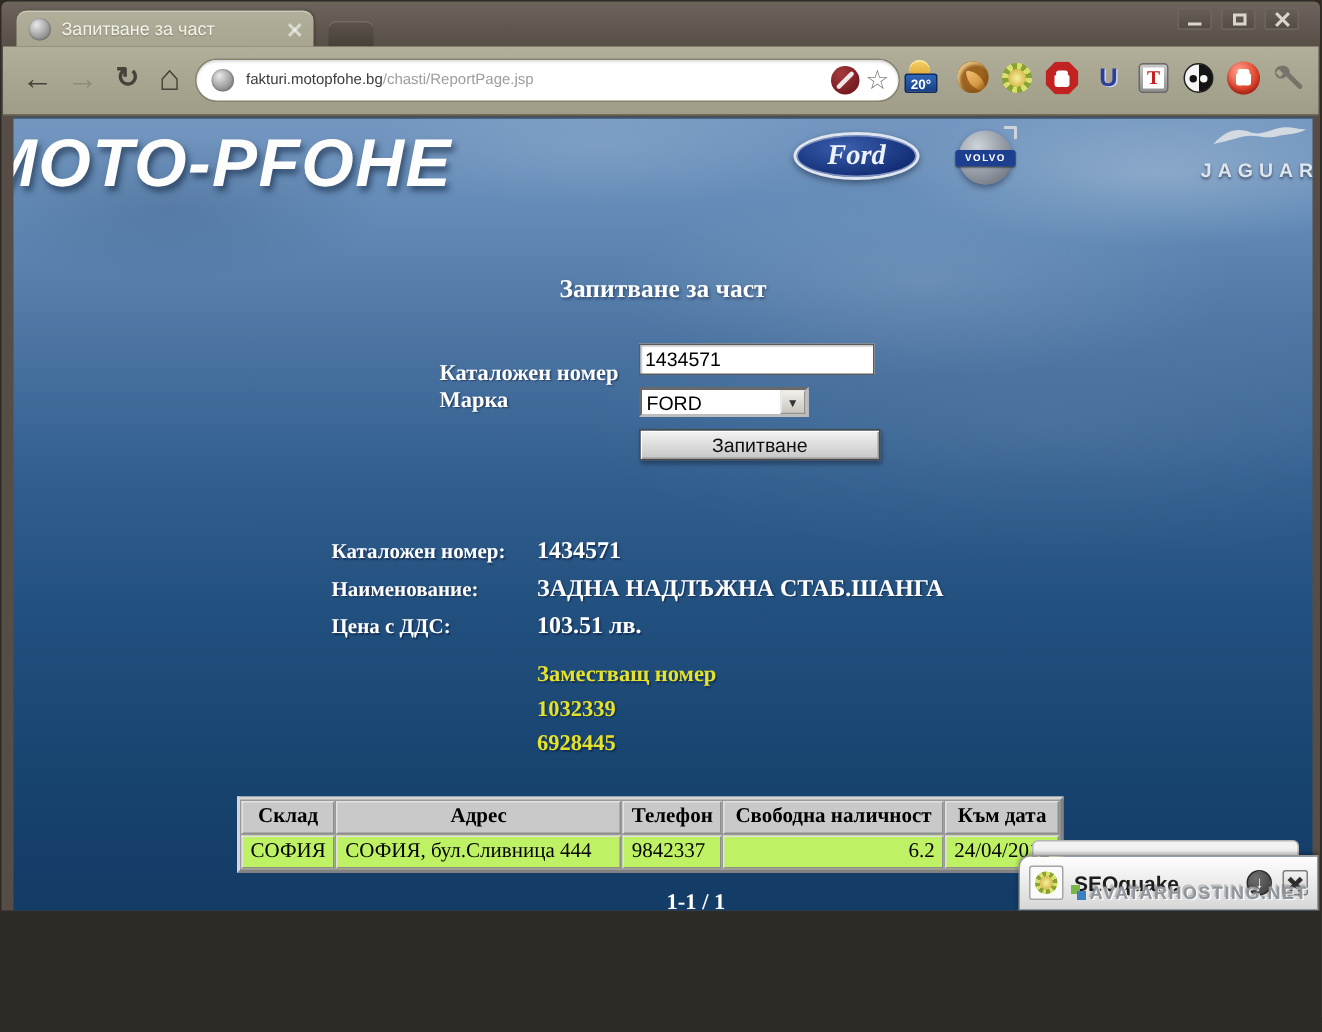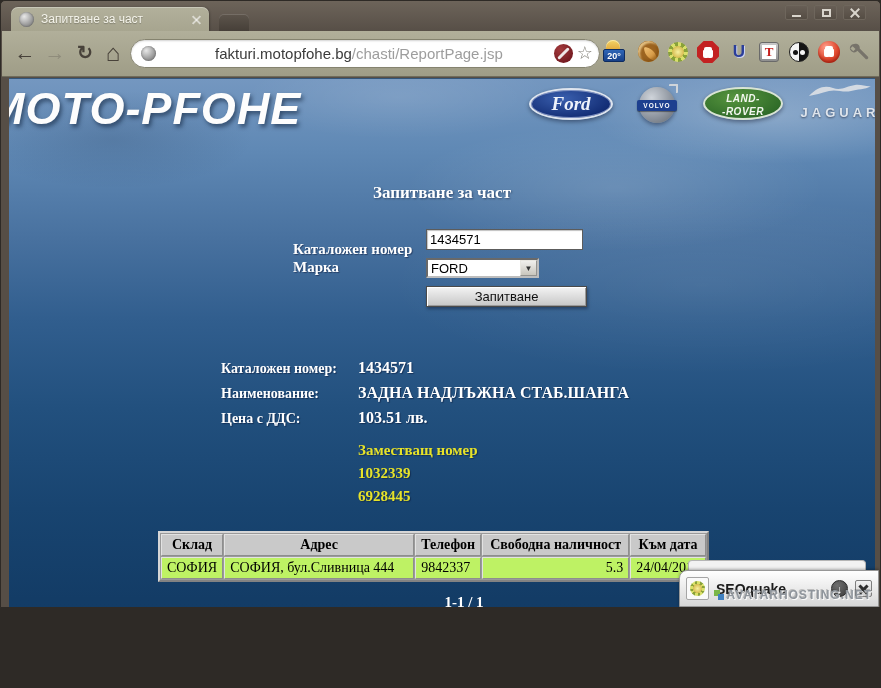--- a/index.html
+++ b/index.html
@@ -33,21 +33,21 @@
   .winbtn .cx1{ transform:rotate(45deg);} .winbtn .cx2{ transform:rotate(-45deg);}
 
   
   .toolbar { position:absolute; top:30px; left:1px; right:1px; height:46px;
     background:linear-gradient(#b1af9a,#9f9d87); border-bottom:1px solid #6f6c5c; }
   .navbtn { position:absolute; top:6px; font-weight:bold; color:#48423a; font-size:21px; line-height:32px; width:26px; text-align:center; }
   .navbtn.dis { color:#8f8c7b; }
   .urlbar { position:absolute; left:128px; top:8px; width:470px; height:29px; background:#fff;
     border:1px solid #85836f; border-radius:15px; box-shadow:inset 0 1px 2px rgba(0,0,0,.18);
     display:flex; align-items:center; padding:0 6px 0 10px; }
-  .url-text { font-size:15px; white-space:nowrap; overflow:hidden; margin-left:8px; flex:1;text-align:center; }
+  .url-text { font-size:10px; white-space:nowrap; overflow:hidden; margin-left:8px; flex:1; }
   .url-domain { color:#3b3b3b; } .url-path { color:#9d9d9d; }
   .blocked-ico { width:19px; height:19px; border-radius:50%;
     background:radial-gradient(circle at 35% 30%, #a33a3c, #771c22 70%); position:relative; flex:none; margin-right:4px;}
   .blocked-ico i { position:absolute; left:2px; top:8px; width:15px; height:3px; background:#efe7e7; transform:rotate(-45deg); border-radius:2px;}
   .star-ico { font-size:18px; color:#84827a; line-height:19px; flex:none; }
   .ext { position:absolute; top:9px; width:24px; height:24px; text-align:center; }
   .w-ico { position:relative; }
   .w-sun { position:absolute; left:4px; top:0px; width:14px; height:10px; border-radius:8px 8px 0 0;
     background:linear-gradient(#f4d468,#e2a93c); box-shadow:inset 0 1px 0 #fae9a8;}
   .w-badge { position:absolute; left:1px; top:9px; width:22px; height:13px; background:linear-gradient(#2f66b8,#174087);
@@ -254,24 +254,20 @@
   <div class="content serif">
     <div class="clouds"></div>
 
     <div class="logo" style="font-family:'Liberation Sans',sans-serif;">МОТО-PFOHE</div>
 
     <div class="brand ford-oval" style="font-family:'Liberation Serif',serif;">Ford</div>
     <div class="brand volvo-circ">
       <span class="volvo-arrow"></span>
       <span class="volvo-band" style="font-family:'Liberation Sans',sans-serif;">VOLVO</span>
     </div>
-    <div class="brand lr-oval" style="font-family:'Liberation Sans',sans-serif;">
-      <span>LAND-</span><br>
-      <span>-ROVER</span>
-    </div>
     <div class="brand jag">
       <svg width="66" height="16" viewBox="0 0 66 16">
           <path d="M2 13 C10 4 18 2 26 5 C34 8 40 3 48 2 C54 1 60 4 64 3 C58 7 50 6 44 8 C36 10 30 6 22 8 C14 10 8 12 2 13 z" fill="#d4dae2"></path>
         </svg>
       <div class="jag-text" style="font-family:'Liberation Sans',sans-serif;">JAGUAR</div>
     </div>
 
     <div class="form-title">Запитване за част</div>
 
     <div class="flabel" style="top:150px;margin-top:12px;">Каталожен номер</div>
@@ -300,21 +296,21 @@
         <th class="col-sklad">Склад</th>
         <th class="col-adres">Адрес</th>
         <th class="col-tel">Телефон</th>
         <th class="col-nal" style="text-align:center;">Свободна наличност</th>
         <th class="col-data">Към дата</th>
       </tr>
       <tr>
         <td class="col-sklad">СОФИЯ</td>
         <td class="col-adres">СОФИЯ, бул.Сливница 444</td>
         <td class="col-tel">9842337</td>
-        <td class="col-nal">5.3</td>
+        <td class="col-nal">6.2</td>
         <td class="col-data">24/04/2012</td>
       </tr>
     </tbody>
       </table>
 
     <div class="pager">1-1 / 1</div>
   </div>
 
   <div class="seo-tab"></div>
   <div class="seo-panel">

